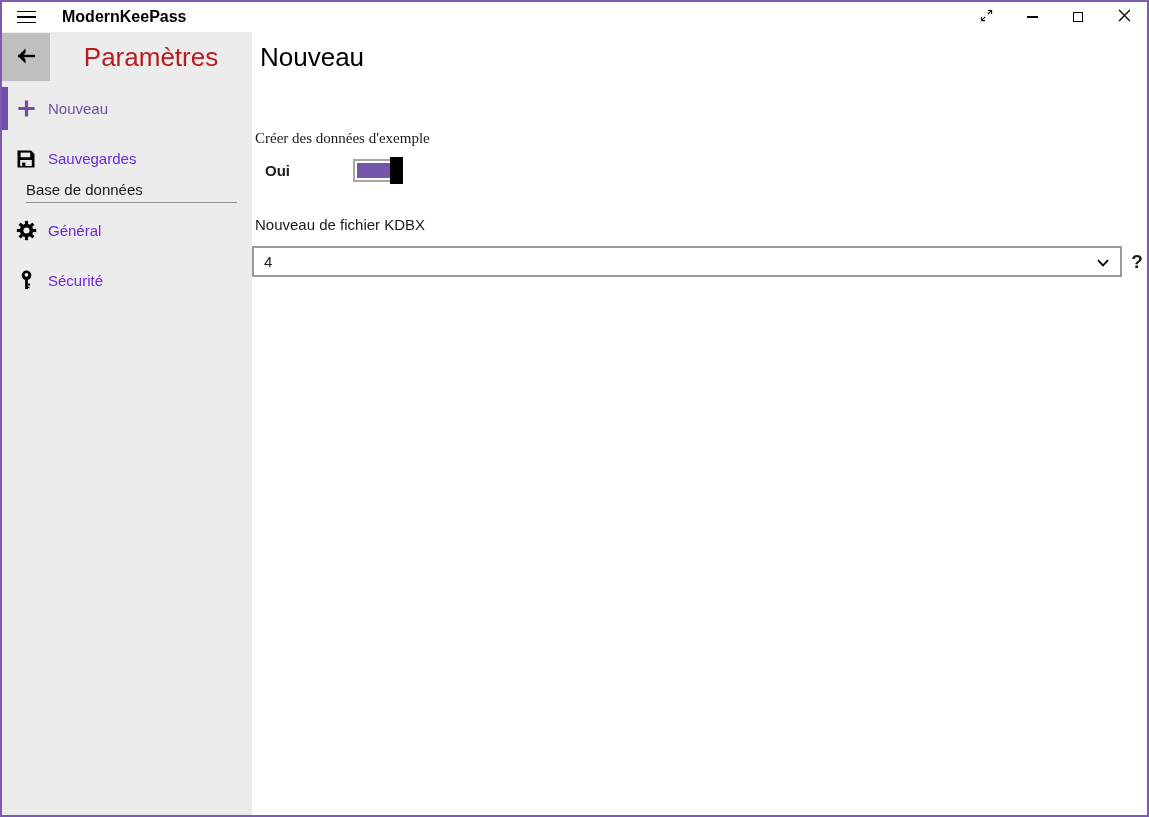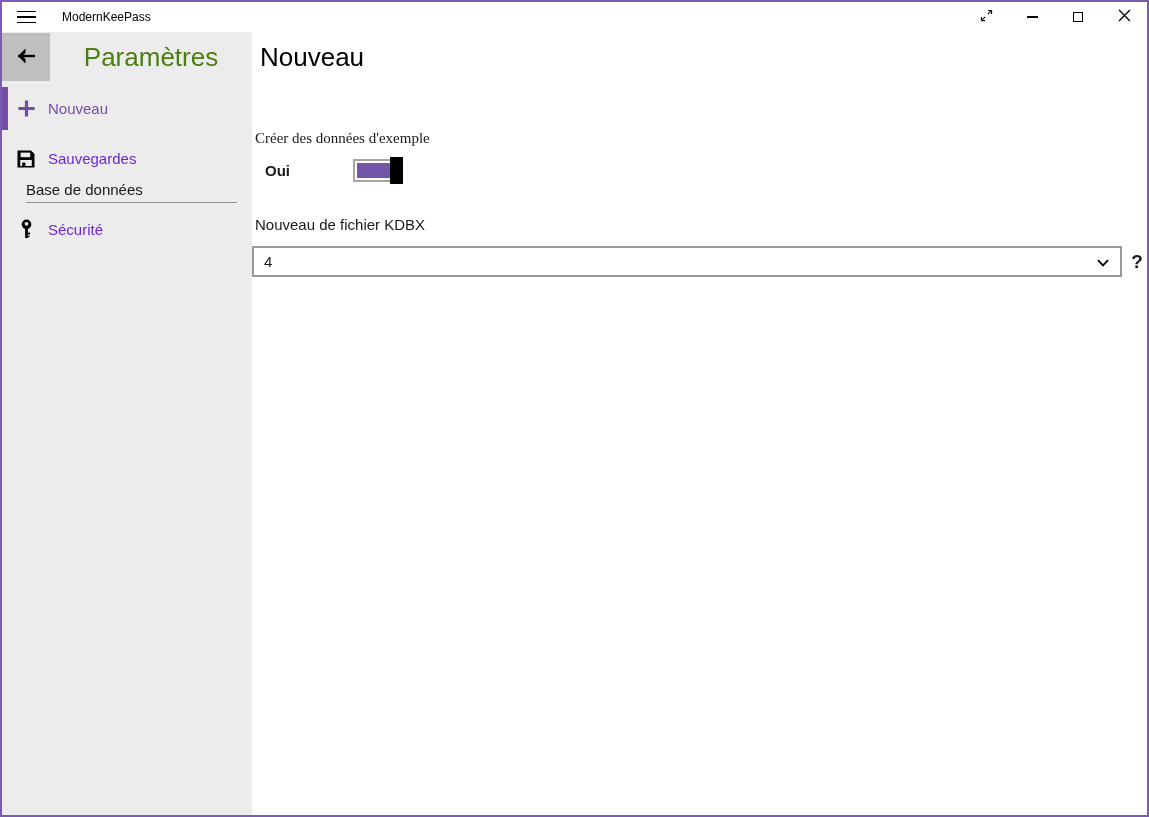--- a/index.html
+++ b/index.html
@@ -8,39 +8,39 @@
   .window { position:relative; width:1149px; height:817px;
             border:2px solid #7b5cb0; background:#fff;
             display:flex; flex-direction:column; }
 
   
   .titlebar { height:30px; background:#fff; display:flex; align-items:stretch; flex:0 0 30px; }
   .tb-menu-btn { width:48px; border:none; background:transparent; display:flex;
                  align-items:center; justify-content:center; cursor:pointer; }
   .hamburger { display:flex; flex-direction:column; gap:4px; }
   .hamburger i { display:block; width:19px; height:1.6px; background:#000; }
-  .tb-title { font-size:12px; line-height:30px; margin-left:12px; color:#000; }
+  .tb-title { font-size:16px; line-height:30px; margin-left:12px; color:#000;font-weight:bold; }
   .tb-spacer { flex:1; }
   .tb-controls { display:flex; }
   .tb-btn { width:46px; height:30px; border:none; background:transparent; cursor:pointer;
             display:flex; align-items:center; justify-content:center; padding:0; }
   .min-glyph { display:block; width:11px; height:1.4px; background:#000; }
   .max-glyph { display:block; width:10px; height:10px; border:1.4px solid #000; background:transparent; }
 
   
   .app { flex:1; display:flex; min-height:0; }
 
   
   .sidebar { width:250px; background:#ececec; position:relative; flex:0 0 250px; }
   .back-row { position:relative; height:48px; margin-top:1px; }
   .back-btn { position:absolute; left:0; top:0; width:48px; height:48px; border:none;
               background:#bfbfbf; cursor:pointer; display:flex; align-items:center; justify-content:center; }
   .sb-title { position:absolute; left:48px; right:0; top:0; height:48px;
               display:flex; align-items:center; justify-content:center;
-              font-size:26px; font-weight:normal; color:#4d7c0f; }
+              font-size:26px; font-weight:normal; color:#b91c1c; }
   .section-label { margin:9px 15px 0 24px; padding-bottom:4px; border-bottom:1px solid #8f8f8f;
                    font-size:15px; line-height:16px; color:#1a1a1a; }
   .section-label.second { margin-top:0; }
   .nav-item { position:relative; height:47px; display:flex; align-items:center;
               cursor:pointer; margin-top:3px; }
   .nav-item.first { margin-top:4px; }
   .sel-bar { position:absolute; left:0; top:2px; bottom:2px; width:6px; background:#744da9; }
   .nav-icon { width:24px; height:24px; margin-left:12px; display:flex;
               align-items:center; justify-content:center; flex:0 0 24px; }
   .nav-label { margin-left:10px; font-size:15px; color:#6d28d9; }
@@ -141,20 +141,41 @@
             <rect x="4.6" y="3.6" width="9.6" height="4.6" fill="#ececec"></rect>
             <rect x="4.2" y="11" width="11.6" height="6" fill="#ececec"></rect>
             <rect x="6.2" y="13.6" width="3.2" height="3.4" fill="#000"></rect>
           </svg>
         </span>
         <span class="nav-label">Sauvegardes</span>
       </div>
 
       <div class="section-label second">Base de données</div>
 
+      <div class="nav-item first">
+        <span class="nav-icon">
+          <svg width="21" height="21" viewBox="0 0 20 20">
+            <g fill="#000">
+              <circle cx="10" cy="10" r="6.4"></circle>
+              <g>
+                <rect x="8.5" y="0.8" width="3" height="4"></rect>
+                <rect x="8.5" y="15.2" width="3" height="4"></rect>
+                <rect x="0.8" y="8.5" width="4" height="3"></rect>
+                <rect x="15.2" y="8.5" width="4" height="3"></rect>
+                <rect x="8.5" y="0.8" width="3" height="4" transform="rotate(45 10 10)"></rect>
+                <rect x="8.5" y="15.2" width="3" height="4" transform="rotate(45 10 10)"></rect>
+                <rect x="0.8" y="8.5" width="4" height="3" transform="rotate(45 10 10)"></rect>
+                <rect x="15.2" y="8.5" width="4" height="3" transform="rotate(45 10 10)"></rect>
+              </g>
+            </g>
+            <circle cx="10" cy="10" r="2.9" fill="#ececec"></circle>
+          </svg>
+        </span>
+        <span class="nav-label">Général</span>
+      </div>
 
       <div class="nav-item">
         <span class="nav-icon">
           <svg width="19" height="21" viewBox="0 0 18 21">
             <g fill="#000">
               <circle cx="9" cy="5.4" r="4.8"></circle>
               <rect x="7.6" y="9.5" width="2.8" height="9.6"></rect>
               <rect x="10.4" y="13.6" width="2.2" height="1.8"></rect>
               <rect x="10.4" y="16.6" width="1.6" height="1.6"></rect>
             </g>

